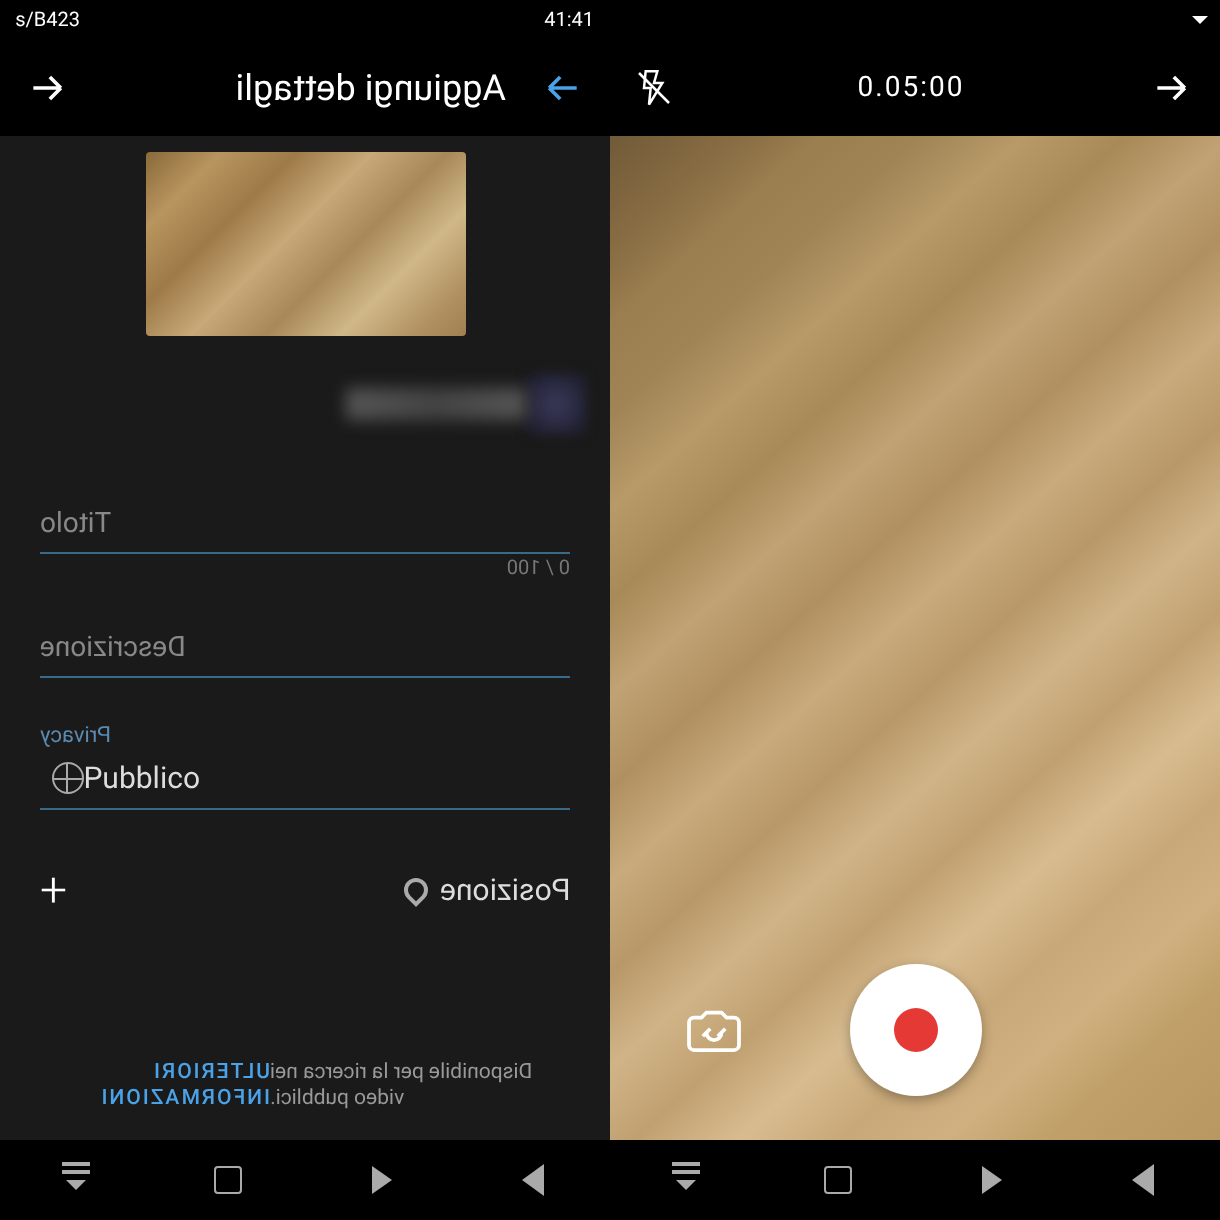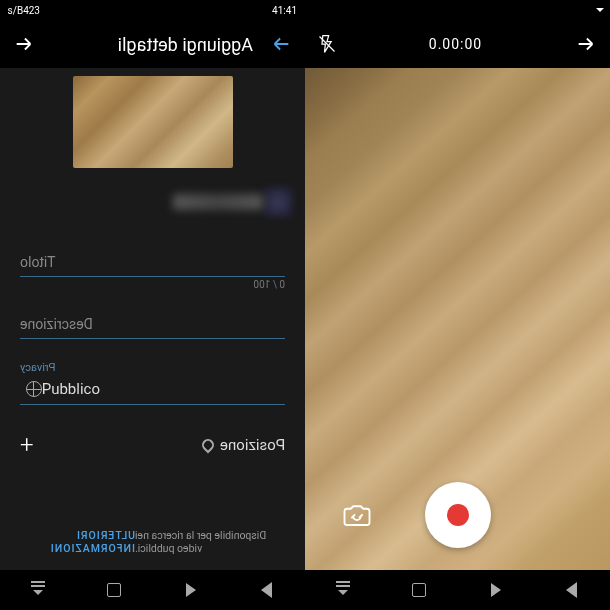--- a/index.html
+++ b/index.html
@@ -180,21 +180,21 @@
       <span class="sb-item triangle-down"></span>
     </div>
 
     <div class="header header-right">
       <span class="flash-icon">
         <svg width="20" height="20" viewBox="0 0 24 24">
             <path d="M7 2l-1 10h4l-1 10 8-13h-5l2-7z" fill="none" stroke="#fff" stroke-width="1.5"></path>
             <line x1="3" y1="3" x2="21" y2="21" stroke="#fff" stroke-width="1.5"></line>
           </svg>
       </span>
-      <span class="timer">0.00:00</span>
+      <span class="timer">0.05:00</span>
       <span class="arrow-icon">
         <svg width="22" height="22" viewBox="0 0 24 24">
             <path d="M4 12h15M19 12l-6-6M19 12l-6 6" stroke="#fff" stroke-width="2" fill="none"></path>
           </svg>
       </span>
     </div>
 
     <div class="viewfinder">
       <div class="cam-controls">
         <div class="switch-cam">

